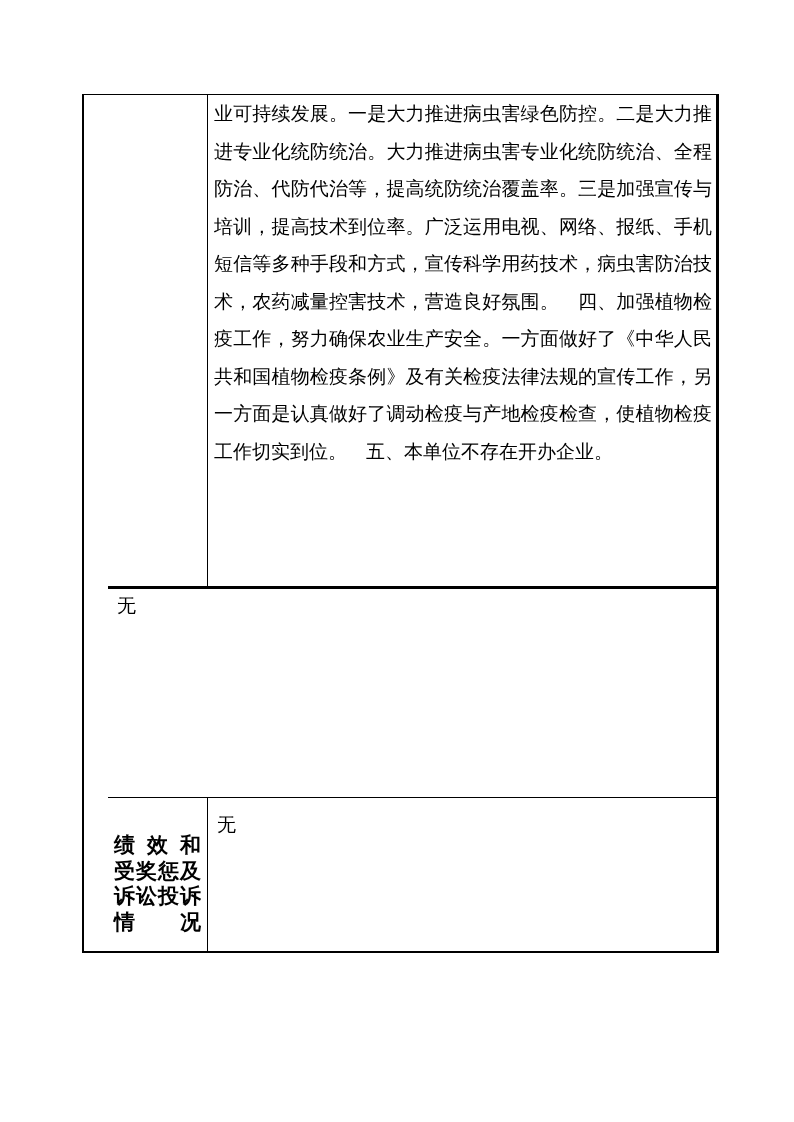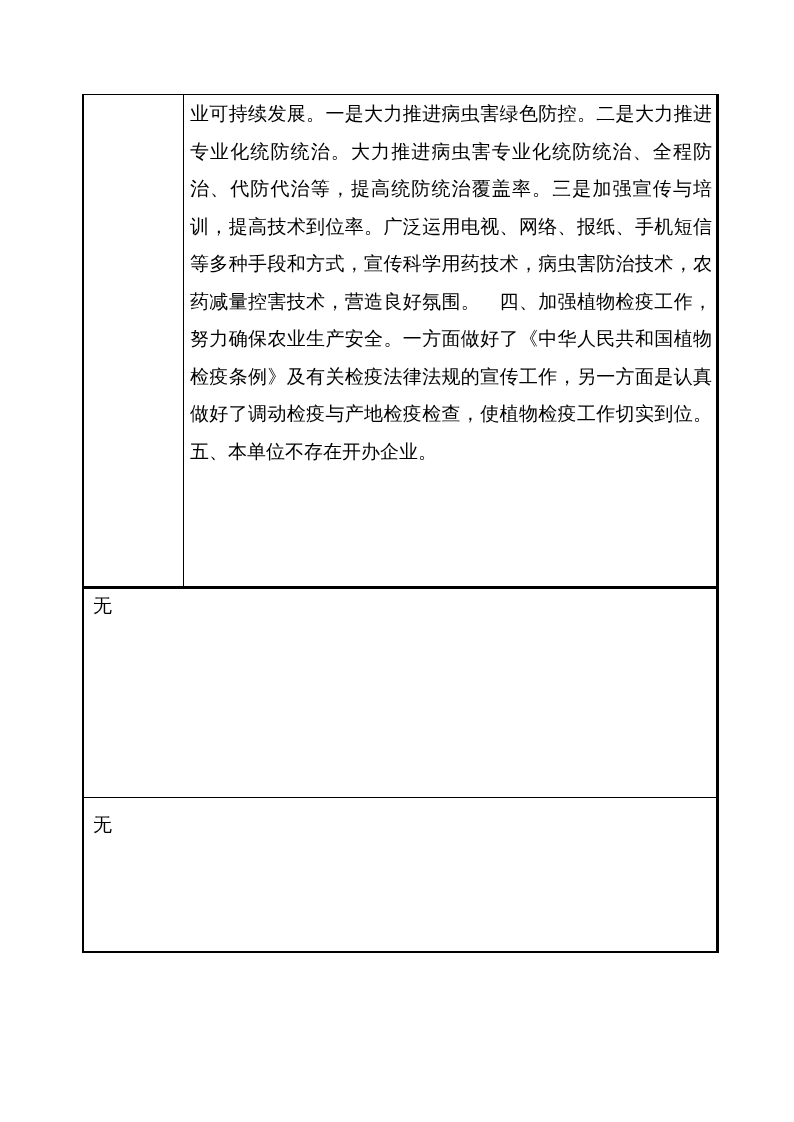--- a/index.html
+++ b/index.html
@@ -22,20 +22,21 @@
     top: 94px;
     width: 637px;
     height: 859px;
     box-sizing: border-box;
     border-top: 1px solid #000000;
     border-left: 2px solid #000000;
     border-right: 3px solid #000000;
     border-bottom: 2px solid #000000;
     display: flex;
     flex-direction: column;
+    padding-left: 24px;
   }
   .t-row {
     display: flex;
     box-sizing: border-box;
   }
   .t-row.row-1 { height: 491px; }
   .t-row.row-2 { height: 211px; border-top: 3px solid #000000; }
   .t-row.row-3 { flex: 1; border-top: 1px solid #000000; }
   .label-cell {
     width: 100px;
@@ -92,19 +93,25 @@
       </div>
     </div>
 
     <div class="t-row row-2">
       <div class="content-cell">
         <div class="value-text">无</div>
       </div>
     </div>
 
     <div class="t-row row-3">
+      <div class="label-cell">
+        <div class="label-text tight-justified">绩效和
+受奖惩及
+诉讼投诉
+情况</div>
+      </div>
       <div class="content-cell">
         <div class="value-text">无</div>
       </div>
     </div>
 
   </div>
 </div>
 
 </body></html>

